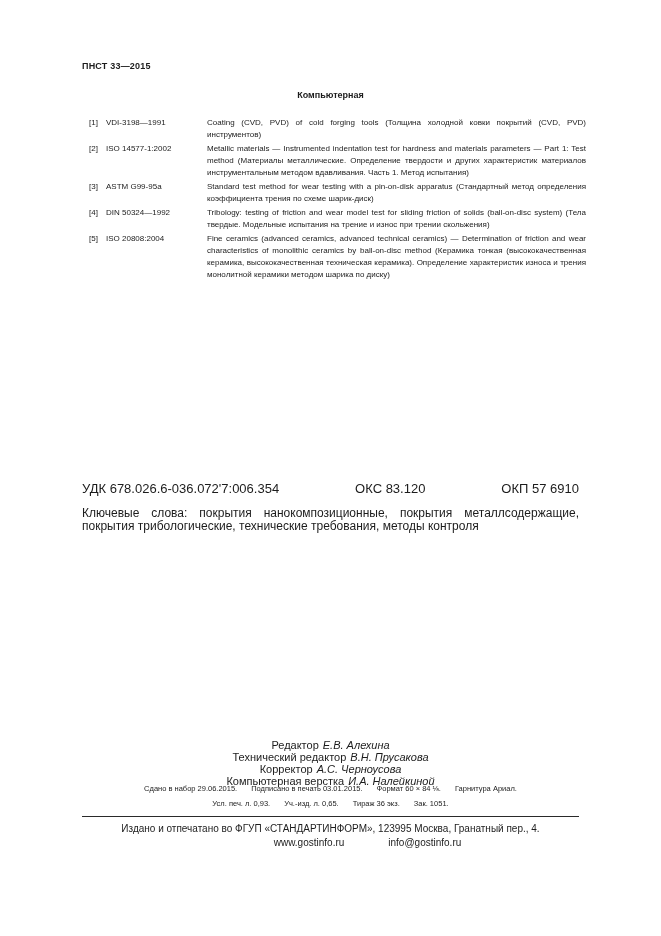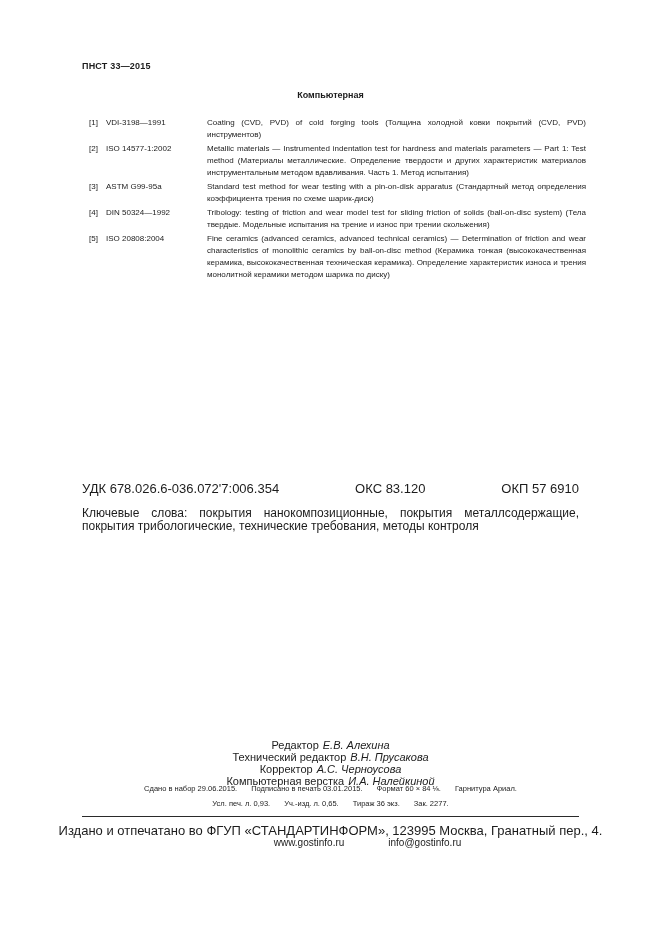--- a/index.html
+++ b/index.html
@@ -64,21 +64,21 @@
   .divider {
     position: absolute;
     top: 816px; left: 82px; width: 497px;
     border: none; border-top: 1px solid #2a2a2a;
     margin: 0;
   }
   .publisher-line {
     position: absolute;
     top: 823px; left: 0; width: 661px;
     text-align: center;
-    font-size: 13px;
+    font-size: 10px;
   }
   .contacts-line {
     position: absolute;
     top: 837px; left: 0; width: 661px;
     text-align: center;
     font-size: 10px;
     margin-left: 37px;
   }
   .contact { margin: 0 22px; }
 </style>
@@ -145,21 +145,21 @@
     <div class="staff-line">
       <span>Компьютерная верстка</span><span class="staff-name">И.А. Налейкиной</span>
     </div>
   </div>
 
   <div class="print-line1">
     <span class="print-seg">Сдано в набор 29.06.2015.</span><span class="print-seg">Подписано в печать 03.01.2015.</span><span class="print-seg">Формат 60 × 84 ⅛.</span><span class="print-seg">Гарнитура Ариал.</span>
   </div>
 
   <div class="print-line2">
-    <span class="print-seg">Усл. печ. л. 0,93.</span><span class="print-seg">Уч.-изд. л. 0,65.</span><span class="print-seg">Тираж 36 экз.</span><span class="print-seg">Зак. 2277.</span>
+    <span class="print-seg">Усл. печ. л. 0,93.</span><span class="print-seg">Уч.-изд. л. 0,65.</span><span class="print-seg">Тираж 36 экз.</span><span class="print-seg">Зак. 1051.</span>
   </div>
 
   <hr class="divider">
 
   <div class="publisher-line">Издано и отпечатано во ФГУП «СТАНДАРТИНФОРМ», 123995 Москва, Гранатный пер., 4.</div>
 
   <div class="contacts-line">
     <span class="contact">www.gostinfo.ru</span><span class="contact">info@gostinfo.ru</span>
   </div>
 

